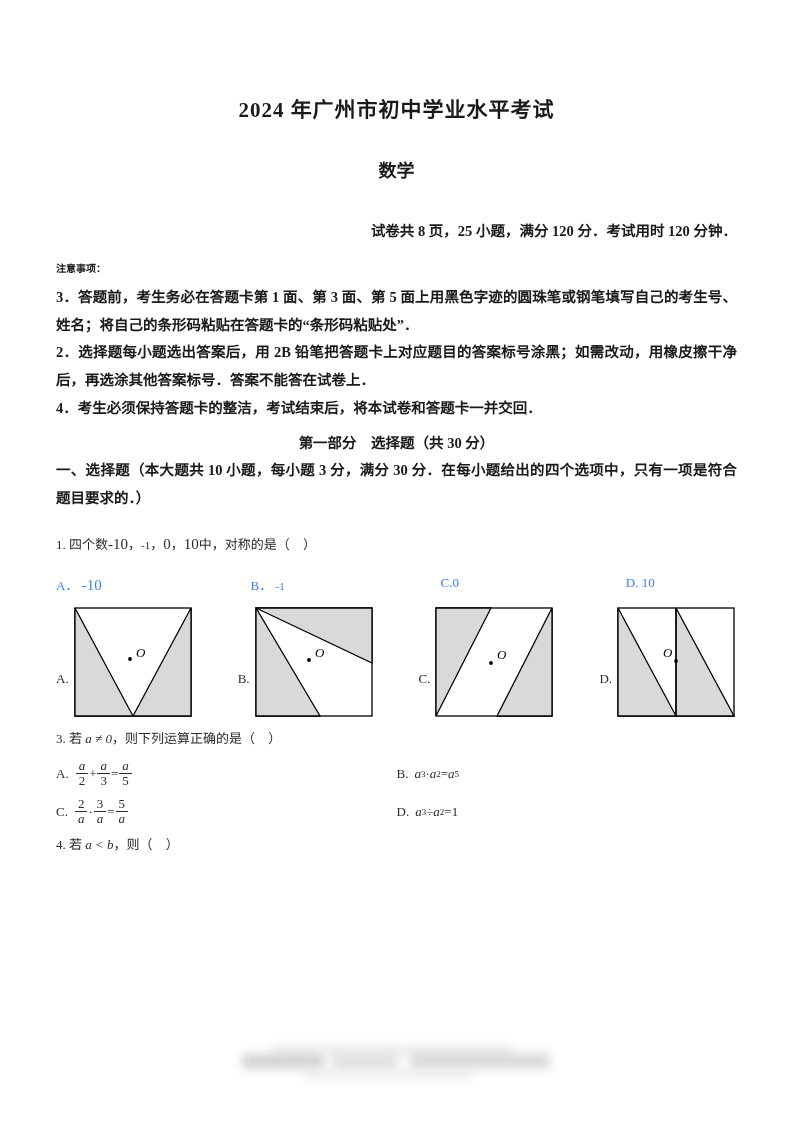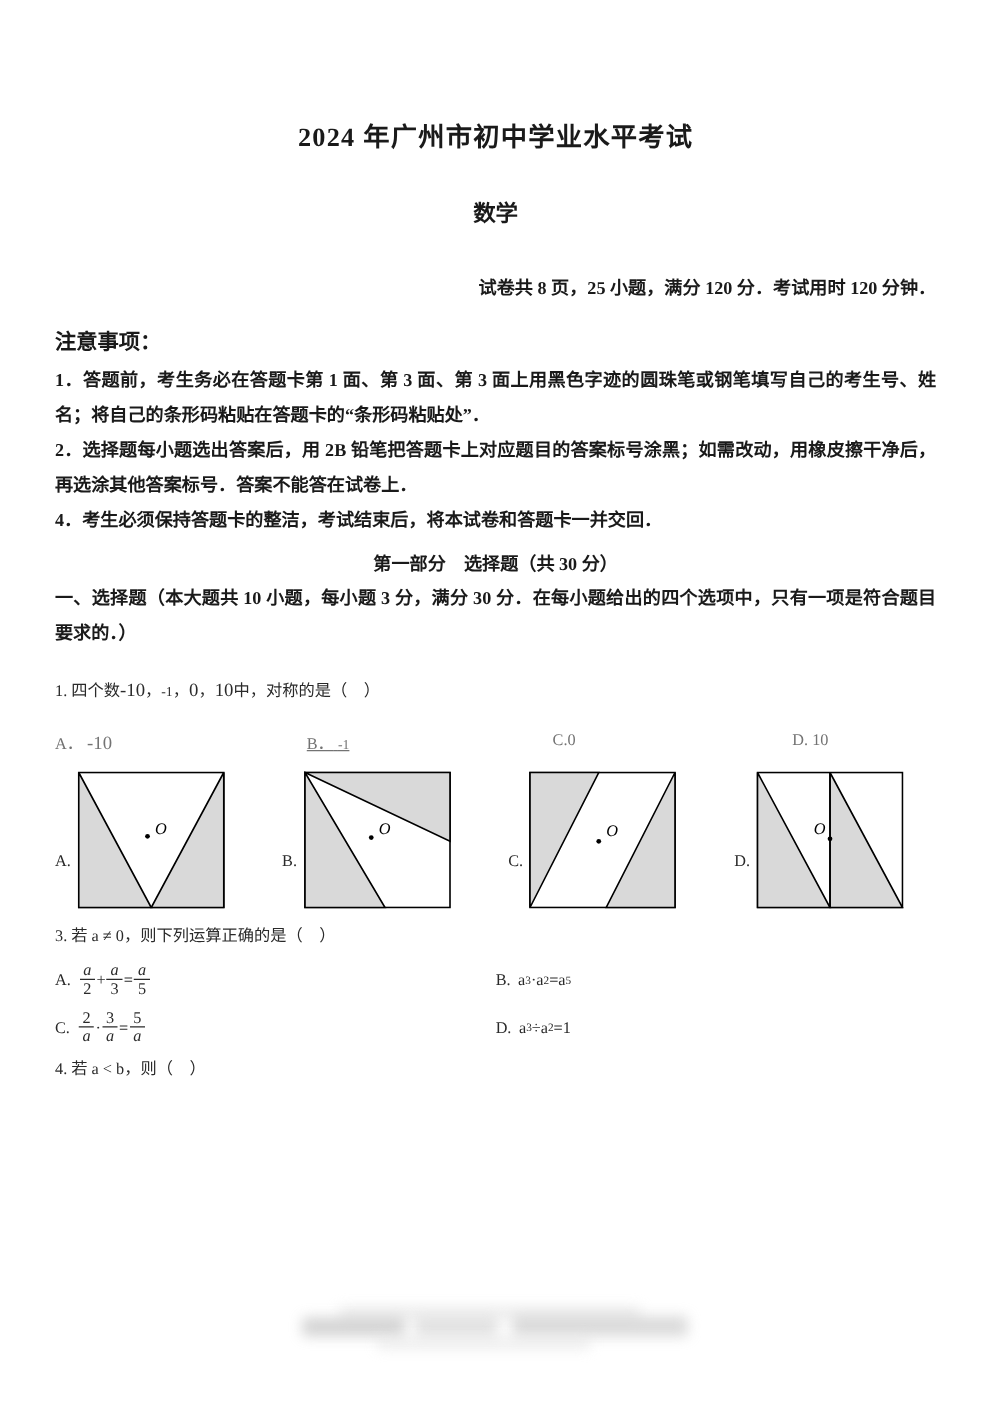--- a/index.html
+++ b/index.html
@@ -14,21 +14,21 @@
     position: relative;
     overflow: hidden;
     font-family: "Liberation Serif", "DejaVu Serif", serif;
     color: #1a1a1a;
   }
   .page {
     position: relative;
     width: 793px;
     height: 1122px;
     box-sizing: border-box;
-    padding: 0 44px;
+    padding: 0 56px;
   }
 
   
   .doc-title {
     text-align: center;
     font-size: 21px;
     font-weight: bold;
     letter-spacing: 1px;
     margin: 0;
     padding-top: 98px;
@@ -49,21 +49,21 @@
     margin: 0;
     padding-top: 24px;
     line-height: 1.2;
   }
 
   
   .notice {
     margin-top: 23px;
   }
   .notice-label {
-    font-size: 17px;
+    font-size: 10px;
     font-weight: bold;
     line-height: 1.25;
     margin-bottom: 8px;
   }
   .notice-item {
     font-size: 14.5px;
     font-weight: bold;
     line-height: 1.92;
     text-align: justify;
     text-justify: inter-ideograph;
@@ -96,32 +96,32 @@
     color: #2a2a2a;
   }
   .q1 { padding-top: 18px; }
   .q2 { padding-top: 20px; }
   .q3 { padding-top: 10px; }
   .q4 { padding-top: 6px; }
 
   .num-big { font-size: 15px; }
   .num-small { font-size: 11px; }
   .paren { letter-spacing: 10px; }
-  .ital { font-family: "Liberation Serif", serif; }
+  .ital { font-style: italic; font-family: "Liberation Serif", serif; }
 
   
   .opt-row {
     display: flex;
     font-size: 13px;
-    color: #737373;
+    color: #3b82f6;
   }
   .q1-opts { padding-top: 16px; }
   .q1-opts .opt { }
   .opt-a { width: 210px; }
-  .opt-b { width: 205px; text-decoration: underline; }
+  .opt-b { width: 205px; }
   .opt-c { width: 200px; }
   .opt-d { width: 120px; }
 
   
   .opt-row-2 {
     display: flex;
     align-items: center;
     font-size: 13px;
     color: #2a2a2a;
   }
@@ -189,21 +189,21 @@
 <body>
 
 <div class="page">
 
   <h1 class="doc-title">2024 年广州市初中学业水平考试</h1>
   <h2 class="doc-subtitle">数学</h2>
   <p class="doc-infoline">试卷共 8 页，25 小题，满分 120 分．考试用时 120 分钟．</p>
 
   <div class="notice">
     <div class="notice-label">注意事项：</div>
-    <p class="notice-item">1．答题前，考生务必在答题卡第 1 面、第 3 面、第 3 面上用黑色字迹的圆珠笔或钢笔填写自己的考生号、姓名；将自己的条形码粘贴在答题卡的“条形码粘贴处”．</p>
+    <p class="notice-item">3．答题前，考生务必在答题卡第 1 面、第 3 面、第 5 面上用黑色字迹的圆珠笔或钢笔填写自己的考生号、姓名；将自己的条形码粘贴在答题卡的“条形码粘贴处”．</p>
     <p class="notice-item">2．选择题每小题选出答案后，用 2B 铅笔把答题卡上对应题目的答案标号涂黑；如需改动，用橡皮擦干净后，再选涂其他答案标号．答案不能答在试卷上．</p>
     <p class="notice-item">4．考生必须保持答题卡的整洁，考试结束后，将本试卷和答题卡一并交回．</p>
   </div>
 
   <p class="part-heading">第一部分　选择题（共 30 分）</p>
   <p class="section-heading">一、选择题（本大题共 10 小题，每小题 3 分，满分 30 分．在每小题给出的四个选项中，只有一项是符合题目要求的．）</p>
 
   <p class="question q1">
     <span>1.</span>
     <span>四个数</span><span class="num-big">-10</span><span>，</span><span class="num-small">-1</span><span>，</span><span class="num-big">0</span><span>，</span><span class="num-big">10</span><span>中，对称的是（</span><span class="paren"> </span><span>）</span>

